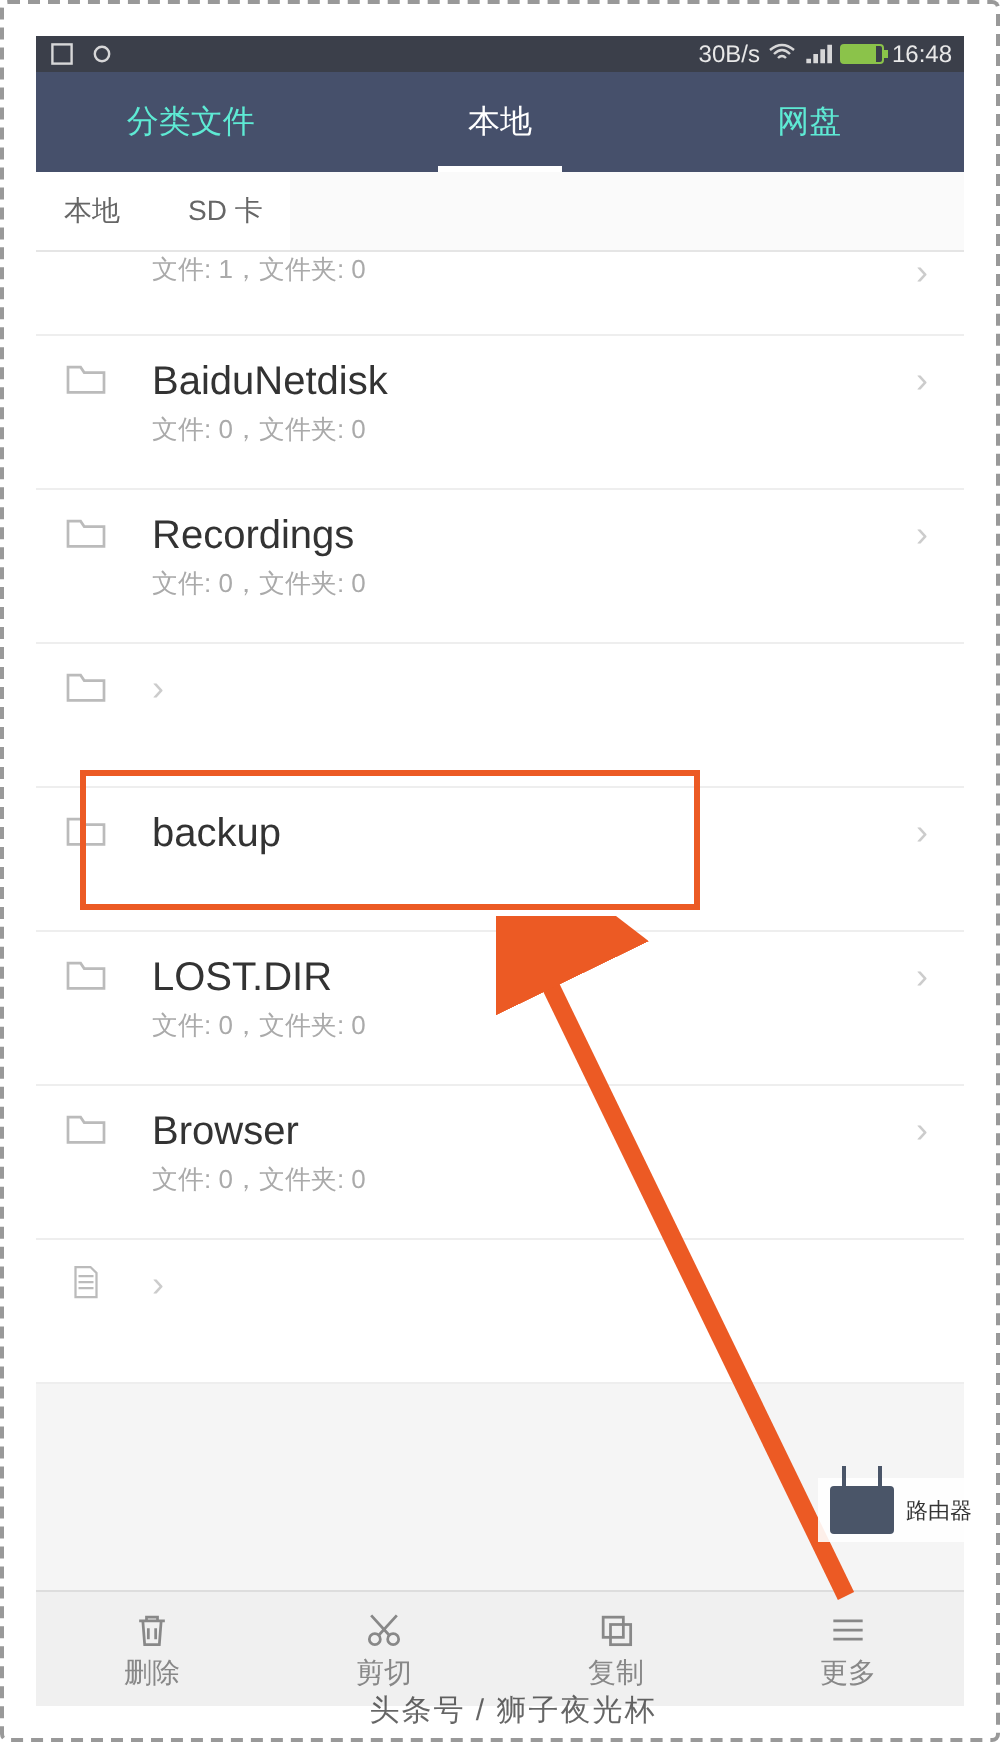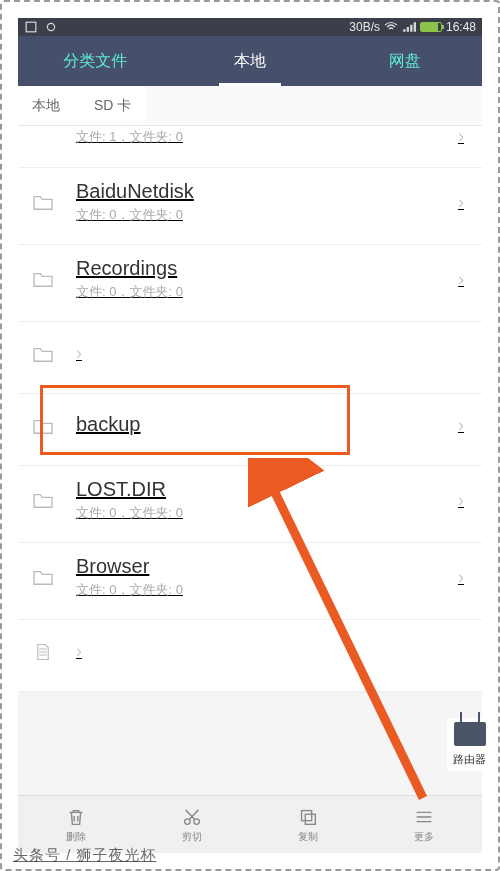--- a/index.html
+++ b/index.html
@@ -102,26 +102,25 @@
   z-index: 1;
 }
 .crumb.last::after { display: none; }
 .crumb + .crumb { padding-left: 20px; }
 
 .list {
   background: #fff;
 }
 .row {
   display: flex;
-  align-items: center;
+  align-items: flex-start;
   padding: 12px 14px 20px 14px;
   border-bottom: 1px solid #eee;
   position: relative;
   min-height: 72px;
-  text-decoration: underline;
 }
 .row.partial {
   min-height: 30px;
   padding-top: 0;
 }
 .icon-col {
   width: 40px;
   display: flex;
   align-items: center;
   justify-content: flex-start;
@@ -166,64 +165,63 @@
   border-top: 1px solid #ddd;
   display: flex;
 }
 .bb-item {
   flex: 1;
   display: flex;
   flex-direction: column;
   align-items: center;
   justify-content: center;
   color: #888;
-  font-size: 10px;
+  font-size: 14px;
   gap: 2px;
 }
 .bb-icon { width: 22px; height: 22px; color: #888; }
 
 .arrow-svg {
   position: absolute;
   pointer-events: none;
   z-index: 60;
 }
 
 .wm-router {
   position: absolute;
   right: 8px;
   bottom: 100px;
   background: rgba(255,255,255,.9);
   padding: 4px 6px;
   font-size: 11px;
   color: #333;
   z-index: 90;
   display: flex;
-  flex-direction: column;
+  flex-direction: row;
   align-items: center;
   gap: 6px;
 }
 .wm-router .r-icon {
   width: 32px; height: 24px; background: #4a5568; border-radius: 2px; position: relative;
 }
 .wm-router .r-icon::before, .wm-router .r-icon::after {
   content: ''; position: absolute; width: 2px; height: 12px; background: #4a5568; top: -10px;
 }
 .wm-router .r-icon::before { left: 6px; }
 .wm-router .r-icon::after { right: 6px; }
 
 .wm-text {
   position: absolute;
   bottom: 6px;
   left: 13px; right: 0;
-  text-align: left;
+  text-align: center;
   font-size: 15px;
   color: rgba(0,0,0,.6);
   z-index: 95;
   letter-spacing: 1px;
-  text-decoration: underline;
 }
 </style>
 </head>
 <body>
 
 <div class="frame"></div>
 
 <div class="phone">
 
   <div class="statusbar">

